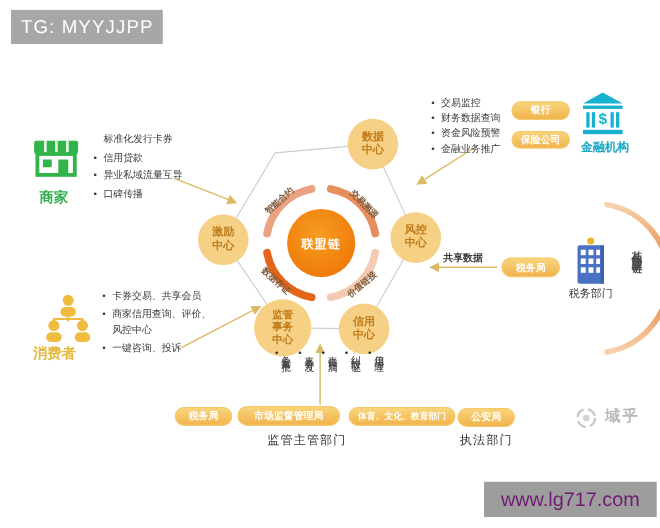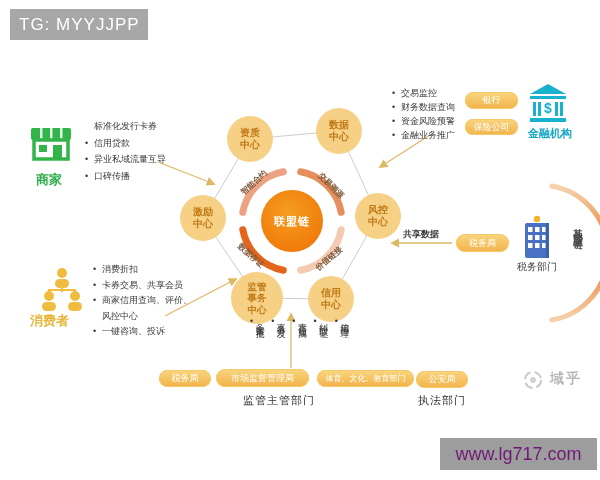--- a/index.html
+++ b/index.html
@@ -40,21 +40,21 @@
   .m-list { left:84px; top:118px; }
   .m-list li { line-height:16.5px; }
   .c-list { left:92px; top:262px; }
   .c-list li { line-height:15.5px; }
   .f-list { left:391px; top:86px; }
   .f-list li { line-height:14px; }
 
   .side-label { position:absolute; font-weight:bold; z-index:4; }
 
   .pill { position:absolute; background:linear-gradient(180deg,#f9d67f,#f1b24a);
-    border-radius:9px; color:#fff; font-size:9px; font-weight:normal; white-space:nowrap;
+    border-radius:9px; color:#fff; font-size:9px; font-weight:bold; white-space:nowrap;
     display:flex; align-items:center; justify-content:center; z-index:4;
     box-shadow:inset 0 0 0 1px #f5c868; overflow:hidden; }
 
   .vgroup { position:absolute; left:250px; top:316px; display:flex; gap:5px; z-index:4; }
   .vitem { display:flex; align-items:flex-start; }
   .vitem::before { content:"•"; font-size:9px; color:#3a3a3a; margin-right:1px; line-height:10px; }
   .vitem .vtext { writing-mode:vertical-rl; text-orientation:upright; font-size:9px;
     color:#3a3a3a; line-height:12px; letter-spacing:2px; height:54px; }
 
   .caption { position:absolute; font-size:11px; color:#333; letter-spacing:1px; z-index:4; }
@@ -99,23 +99,20 @@
 
     <line x1="158" y1="162" x2="214" y2="184" stroke="#dcb964" stroke-width="1.3" marker-end="url(#arw)"></line>
     <line x1="165" y1="316" x2="236" y2="279" stroke="#dcb964" stroke-width="1.3" marker-end="url(#arw)"></line>
     <line x1="430" y1="135" x2="380" y2="167" stroke="#dcb964" stroke-width="1.3" marker-end="url(#arw)"></line>
     <line x1="452" y1="243" x2="392" y2="243" stroke="#dcb964" stroke-width="1.3" marker-end="url(#arw)"></line>
     <line x1="291" y1="368" x2="291" y2="314" stroke="#dcb964" stroke-width="1.3" marker-end="url(#arw)"></line>
   </svg>
 
   <div class="banner">TG: MYYJJPP</div>
 
-  <div class="node" style="left:227px;top:116px">
-    <span>资质中心</span>
-    </div>
   <div class="node" style="left:316px;top:108px">
     <span>数据中心</span>
     </div>
   <div class="node" style="left:355px;top:193px">
     <span>风控中心</span>
     </div>
   <div class="node" style="left:308px;top:276px">
     <span>信用中心</span>
     </div>
   <div class="node big" style="left:231px;top:272px">
@@ -157,21 +154,20 @@
       <rect x="17" y="13" width="14" height="9" rx="4.5"></rect>
       <circle cx="11" cy="30" r="5"></circle>
       <rect x="4" y="36" width="14" height="9" rx="4.5"></rect>
       <circle cx="37" cy="30" r="5"></circle>
       <rect x="30" y="36" width="14" height="9" rx="4.5"></rect>
     </g>
     <path d="M24,22 L24,26 M11,26 L11,24 L37,24 L37,26" fill="none" stroke="#f0bc3f" stroke-width="2"></path>
   </svg>
   <div class="side-label" style="left:30px;top:312px;font-size:13px;color:#e7b73c">消费者</div>
   <ul class="blist c-list">
-    <li>消费折扣</li>
     <li>卡券交易、共享会员</li>
     <li>商家信用查询、评价、</li>
     <li class="cont">风控中心</li>
     <li>一键咨询、投诉</li>
   </ul>
 
   <ul class="blist f-list">
     <li>交易监控</li>
     <li>财务数据查询</li>
     <li>资金风险预警</li>

